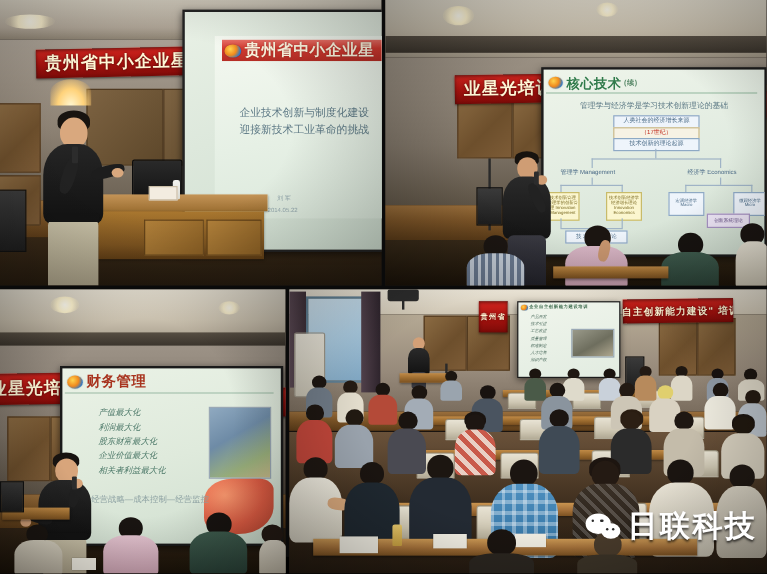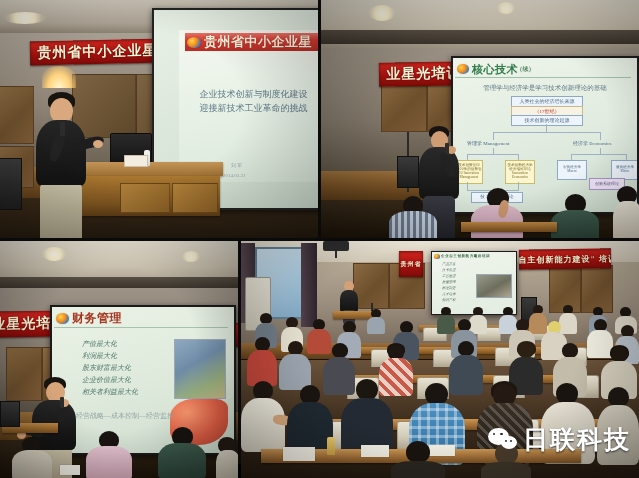--- a/index.html
+++ b/index.html
@@ -1,18 +1,18 @@
 <!DOCTYPE html>
 <html><head>
 <meta charset="utf-8">
 <style>
   html,body{margin:0;padding:0;background:#000;}
   body{width:639px;height:478px;overflow:hidden;font-family:"Liberation Sans","DejaVu Sans",sans-serif;}
 
-  #collage{position:relative;width:639px;height:464px;background:#0a0a0a;font-family:Liberation Serif, serif;}
+  #collage{position:relative;width:639px;height:464px;background:#0a0a0a;}
 
   .panel{position:absolute;overflow:hidden;background:#1a1410;}
 
   
   #p-tl{left:0;   top:0;   width:318px; height:238px;}
   #p-tr{left:321px;top:0;  width:318px; height:238px;}
   #p-bl{left:0;   top:241px;width:238px;height:237px;}
   #p-br{left:241px;top:241px;width:398px;height:237px;}
 
   

